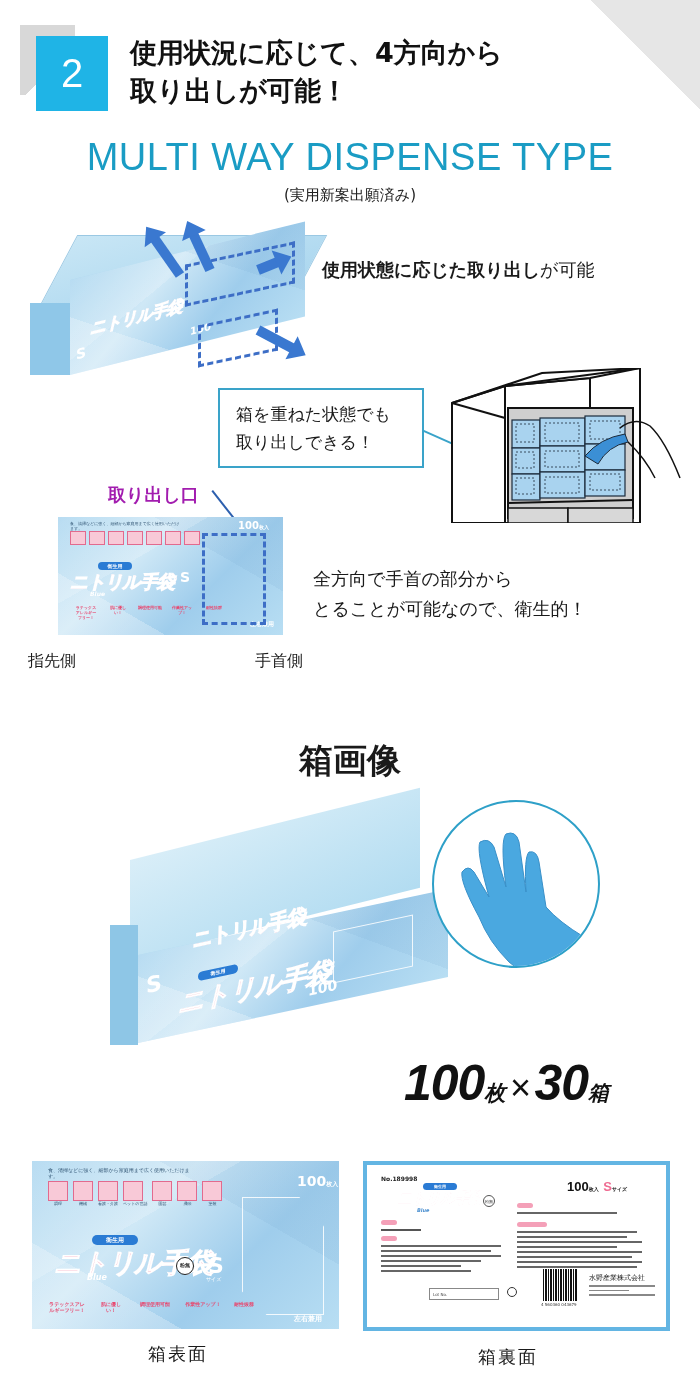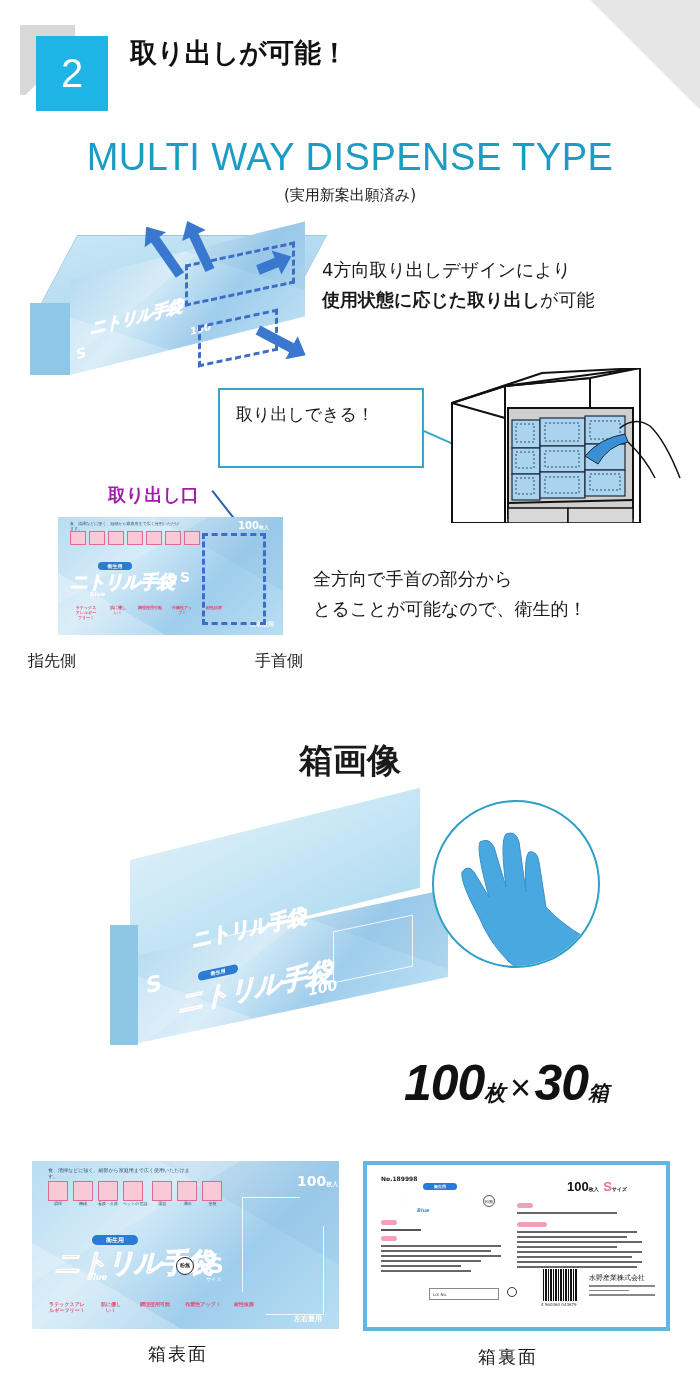--- a/index.html
+++ b/index.html
@@ -71,20 +71,21 @@
   
   .back-box { position: absolute; left: 363px; top: 1161px; width: 307px; height: 170px; border: 4px solid #63b5e3; background: #fff; }
 </style>
 </head>
 <body>
 
 <div class="corner-tr2"></div>
 <div class="badge-shadow"></div>
 <div class="badge">2</div>
 <div class="headline">
+  <div>使用状況に応じて、4方向から</div>
   <div>取り出しが可能！</div>
 </div>
 
 <div class="mw-title">MULTI WAY DISPENSE TYPE</div>
 <div class="mw-sub">(実用新案出願済み)</div>
 
 <div class="abs" style="left:30px;top:225px;width:280px;height:150px;">
 
   <div class="abs" style="left:10px;top:10px;width:250px;height:70px;background:linear-gradient(160deg,#c8e6f5,#a6d4ee);transform:skewX(-28deg) ;transform-origin:0 100%;border:1px solid #9ac8e3;"></div>
 
@@ -97,25 +98,25 @@
   </div>
   <div class="dash-rect" style="left:155px;top:28px;width:110px;height:42px;transform:skewY(-12deg);"></div>
   <div class="dash-rect" style="left:168px;top:92px;width:80px;height:42px;transform:skewY(-12deg);"></div>
   <div class="arrow" style="left:150px;top:45px;width:45px;transform:rotate(-125deg);"></div>
   <div class="arrow" style="left:180px;top:40px;width:40px;transform:rotate(-115deg);"></div>
   <div class="arrow" style="left:228px;top:40px;width:22px;transform:rotate(-22deg);"></div>
   <div class="arrow" style="left:228px;top:100px;width:40px;transform:rotate(28deg);"></div>
 </div>
 
 <div class="desc1">
-  <div>4方向取り出しデザインにより</div>
   <div><b>使用状態に応じた取り出し</b><span>が可能</span></div>
 </div>
 
 <div class="callout">
+  <div>箱を重ねた状態でも</div>
   <div>取り出しできる！</div>
 </div>
 <div class="callout-line"></div>
 
 <div class="shelf">
   <svg width="250" height="155" viewBox="0 0 250 155">
     <polygon points="2,35 55,18 140,10 140,155 55,155 2,155" fill="#fff" stroke="#111" stroke-width="2"></polygon>
     <polygon points="2,35 92,5 190,0 140,10 55,18" fill="#fff" stroke="#111" stroke-width="2"></polygon>
     <polygon points="55,18 190,0 190,155 140,155 55,155" fill="none" stroke="#111" stroke-width="2"></polygon>
     <line x1="2" y1="35" x2="55" y2="50" stroke="#111" stroke-width="2"></line>

